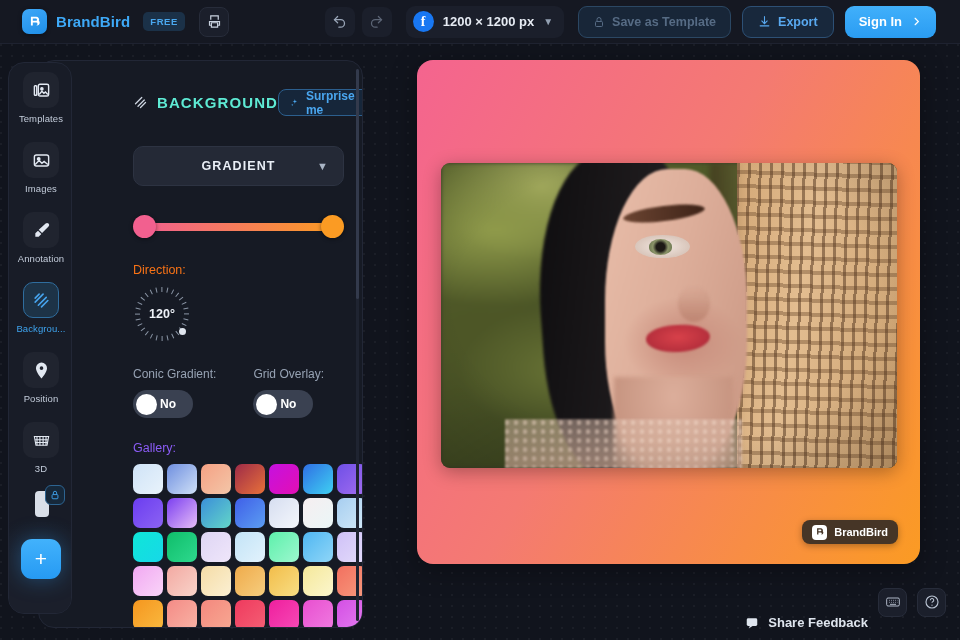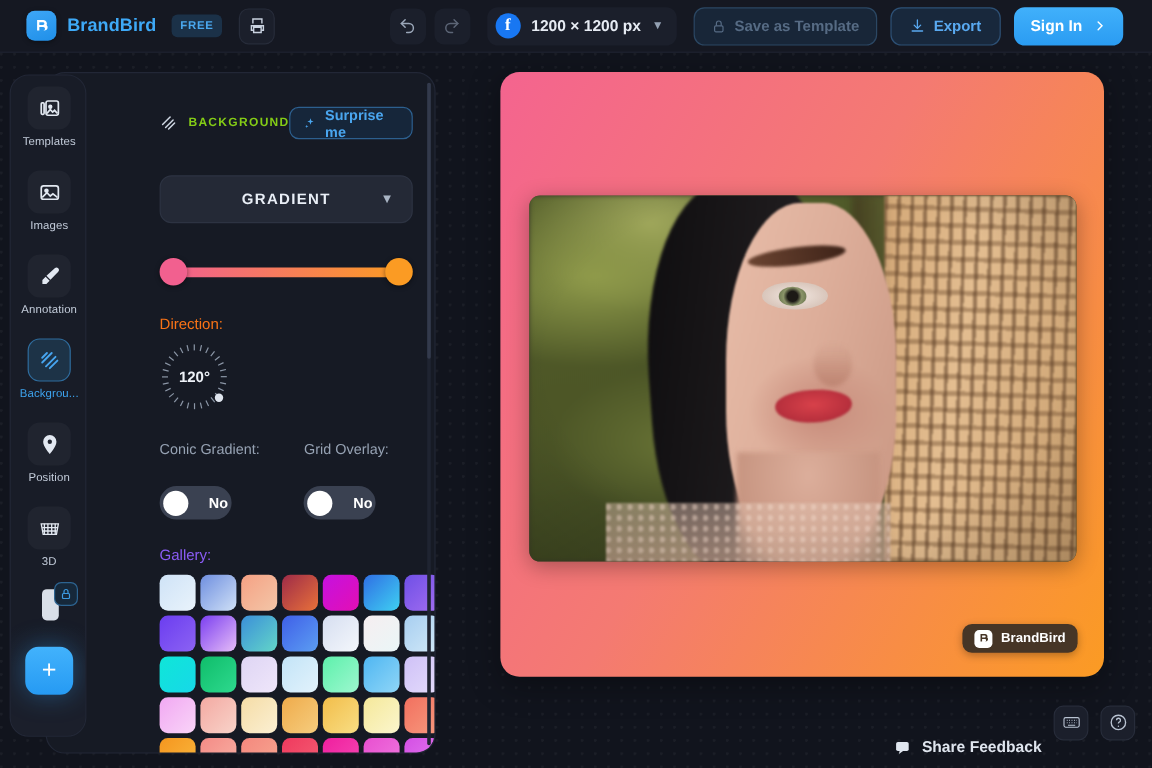--- a/index.html
+++ b/index.html
@@ -142,21 +142,21 @@
     width: 325px; height: 568px;
     background: #161a24;
     border: 1px solid #222736;
     border-radius: 16px;
     z-index: 20;
     overflow: hidden;
   }
   .panel-inner { position: absolute; left: 56px; top: 0; width: 269px; height: 568px; padding: 28px 20px 0 38px; }
   .panel-head { display: flex; align-items: center; justify-content: space-between; }
   .ph-left { display: flex; align-items: center; gap: 9px; }
-  .ph-title { color: #84cc16; font-size: 10px; font-weight: bold; letter-spacing: 1.1px; }
+  .ph-title { color: #5eead4; font-size: 15px; font-weight: bold; letter-spacing: 1.1px; }
   .surprise {
     height: 27px; border-radius: 8px;
     background: #16263a; border: 1px solid #2c5f8e;
     display: flex; align-items: center; gap: 7px; padding: 0 11px;
     color: #4aa6ef; font-size: 12px; font-weight: bold;
   }
   .select-box {
     margin-top: 30px; height: 40px; border-radius: 10px;
     background: #242936; border: 1px solid #2d3342;
     display: flex; align-items: center; justify-content: center;
@@ -188,22 +188,22 @@
   .dial-knob {
     position: absolute; width: 7px; height: 7px; border-radius: 50%;
     background: #dfe5ee;
     left: 46px; top: 43px;
   }
   .tick { position: absolute; left: 50%; top: 50%; width: 1.2px; height: 5px; background: #8b96a6; transform-origin: 0 0; }
 
   .toggles { margin-top: 24px; display: flex; gap: 37px; }
   .tg-label { color: #96a2b3; font-size: 12px; }
   .tg-sw {
-    margin-top: 24px; width: 60px; height: 28px; border-radius: 14px;
-    background: #3a4151; display: flex; align-items: center; padding: 0 3px; gap: 3px; justify-content: space-between;
+    margin-top: 9px; width: 60px; height: 28px; border-radius: 14px;
+    background: #3a4151; display: flex; align-items: center; padding: 0 3px; gap: 3px;
   }
   .tg-knob { width: 21px; height: 21px; border-radius: 50%; background: #fff; }
   .tg-txt { color: #fff; font-size: 12px; font-weight: bold; }
 
   .gal-label { margin-top: 23px; color: #8b5cf6; font-size: 12.5px; }
   .gal-grid {
     margin-top: 9px; display: grid;
     grid-template-columns: repeat(7, 30px);
     gap: 4px 4px;
   }

